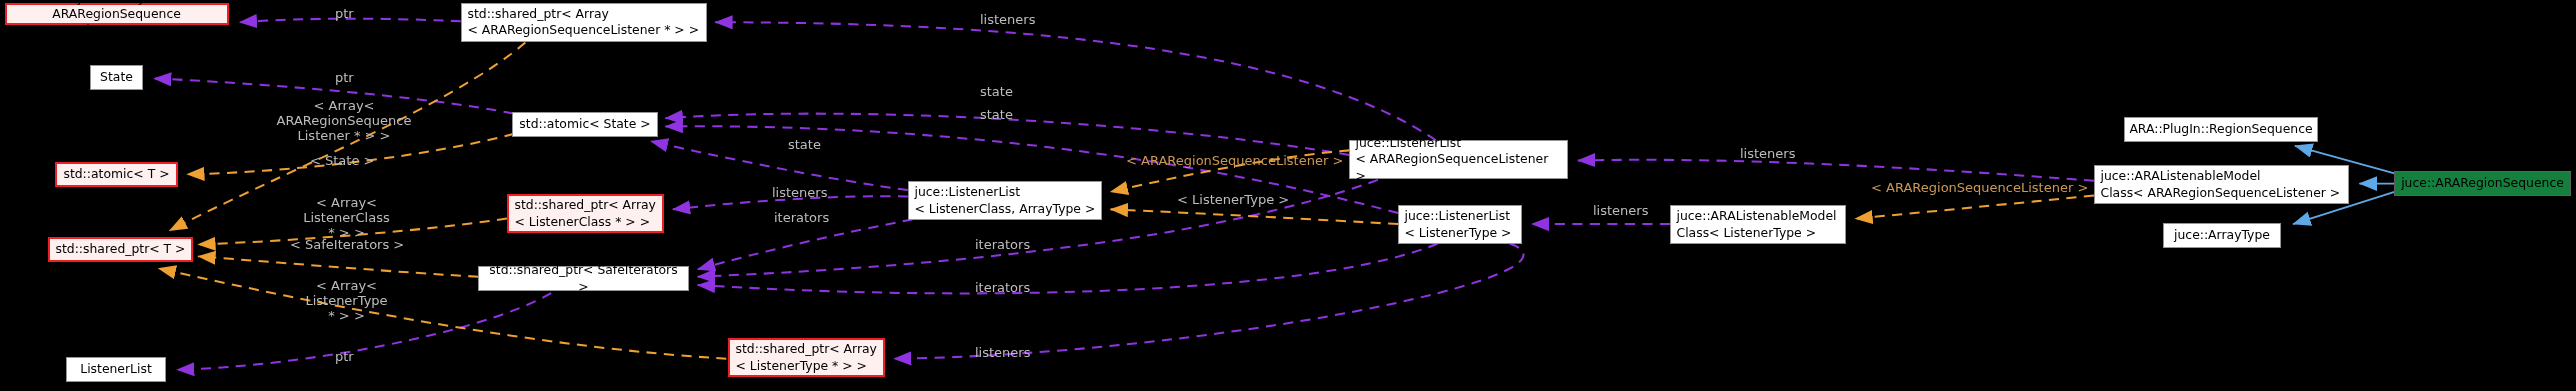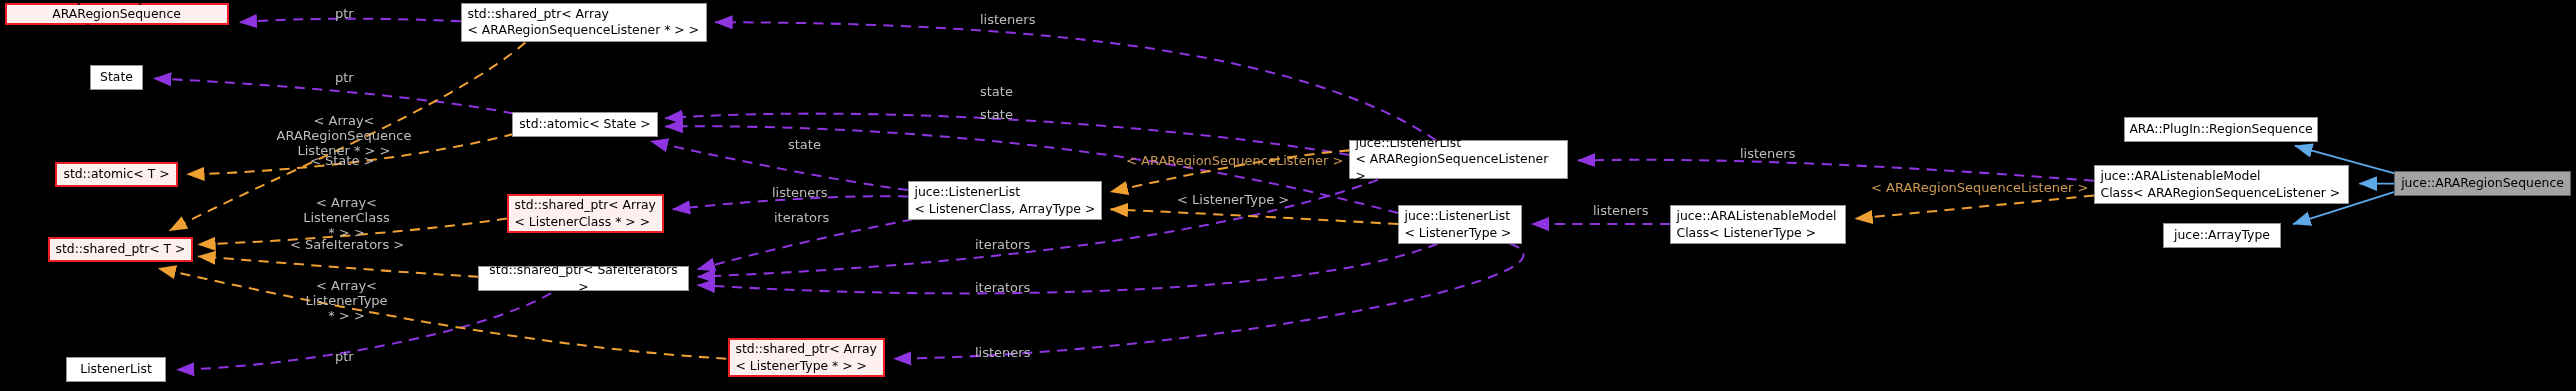--- a/index.html
+++ b/index.html
@@ -13,21 +13,21 @@
   #edge-layer{position:absolute;left:0;top:0;width:2576px;height:392px;}
   .node{
     position:absolute;box-sizing:border-box;
     background:#ffffff;border:1.4px solid #969696;
     color:#000;font-size:12.4px;line-height:1.3;
     display:flex;align-items:center;justify-content:center;
     text-align:center;white-space:pre-line;
     padding:0.9px 5.5px;
   }
   .node.alert{border:2.3px solid #ed1f24;background:#fff0f0;}
-  .node.current{background:#a3a3a3;border:1.4px solid #5f5f5f;text-align:right;}
+  .node.current{background:#15803d;border:1.4px solid #5f5f5f;text-align:right;}
   .node.left{justify-content:flex-start;text-align:left;}
   .elabel{
     position:absolute;color:#bdbdbd;font-size:13px;line-height:1.15;
     white-space:pre-line;
   }
   .elabel.center{text-align:center;}
   .elabel.warm{color:#cc9955;}
   .epath{fill:none;}
   .e-usage{stroke:#8f34e0;stroke-width:2.2;stroke-dasharray:11 8;}
   .e-template{stroke:#efa033;stroke-width:2.2;stroke-dasharray:11 8;}
@@ -115,21 +115,21 @@
   <div class="elabel" style="left:980px;top:85px">state</div>
   <div class="elabel" style="left:980px;top:108px">state</div>
   <div class="elabel" style="left:788px;top:138px">state</div>
   <div class="elabel" style="left:772px;top:186px">listeners</div>
   <div class="elabel" style="left:774px;top:211px">iterators</div>
   <div class="elabel" style="left:975px;top:238px">iterators</div>
   <div class="elabel" style="left:975px;top:281px">iterators</div>
   <div class="elabel" style="left:975px;top:346px">listeners</div>
   <div class="elabel" style="left:1593px;top:204px">listeners</div>
   <div class="elabel" style="left:1740px;top:147px">listeners</div>
-  <div class="elabel center" style="left:247px;top:114px;width:194px">&lt; Array&lt; ARARegionSequence
+  <div class="elabel center" style="left:247px;top:99px;width:194px">&lt; Array&lt; ARARegionSequence
 Listener * &gt; &gt;</div>
   <div class="elabel" style="left:310px;top:154px">&lt; State &gt;</div>
   <div class="elabel center" style="left:273px;top:196px;width:147px">&lt; Array&lt; ListenerClass
 * &gt; &gt;</div>
   <div class="elabel" style="left:290px;top:238px">&lt; SafeIterators &gt;</div>
   <div class="elabel center" style="left:275px;top:279px;width:143px">&lt; Array&lt; ListenerType
 * &gt; &gt;</div>
   <div class="elabel warm" style="left:1126px;top:154px">&lt; ARARegionSequenceListener &gt;</div>
   <div class="elabel" style="left:1177px;top:193px">&lt; ListenerType &gt;</div>
   <div class="elabel warm" style="left:1871px;top:181px">&lt; ARARegionSequenceListener &gt;</div>

